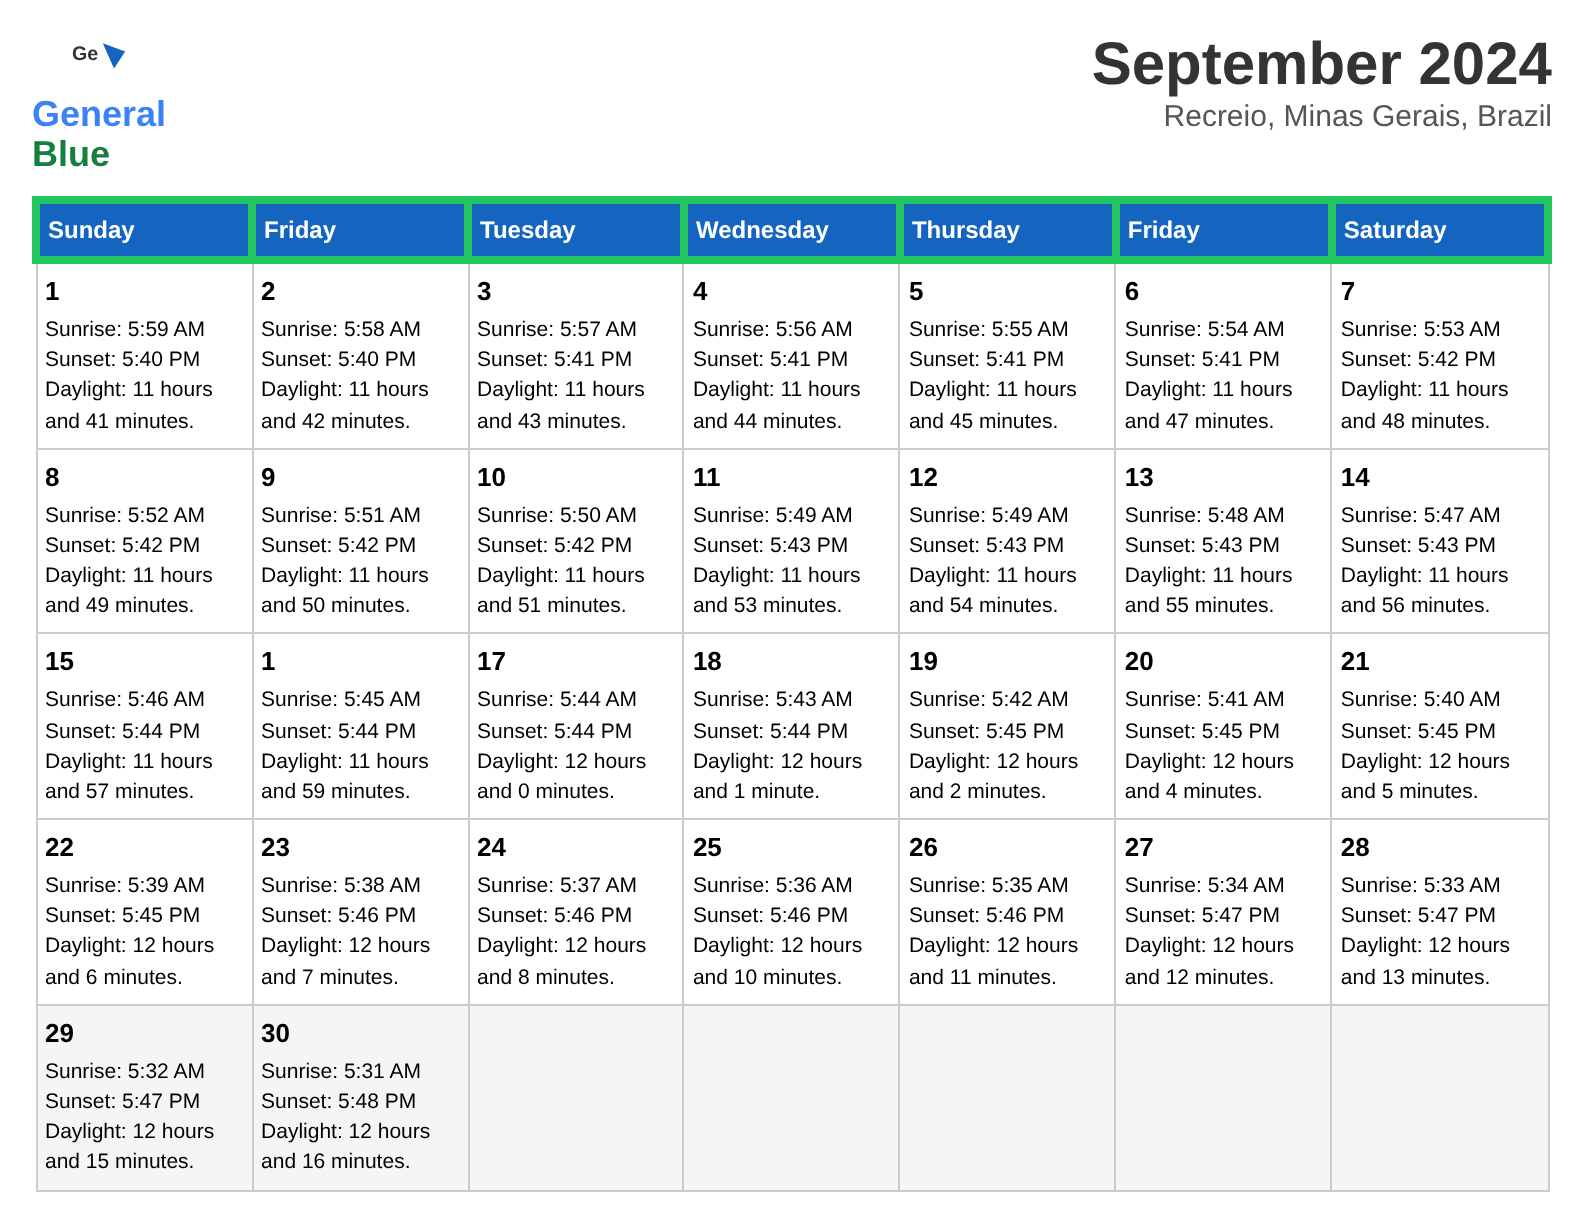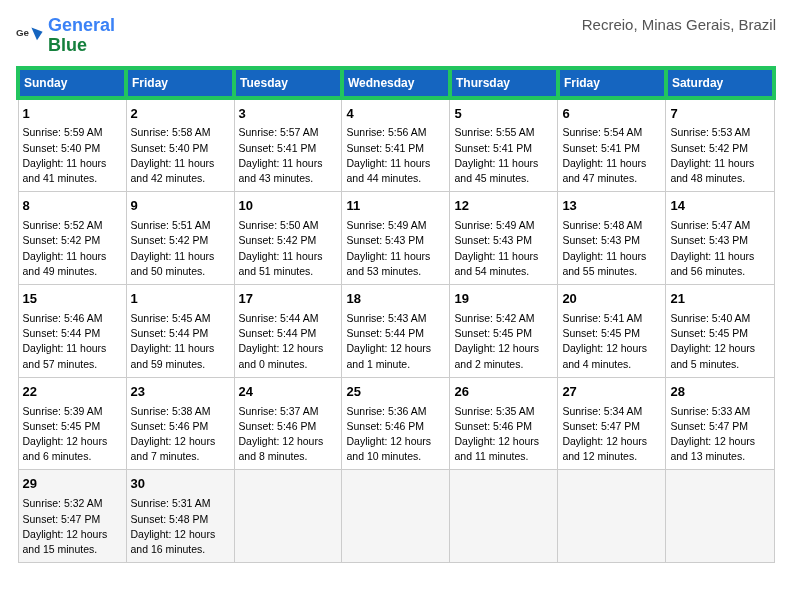--- a/index.html
+++ b/index.html
@@ -13,20 +13,21 @@
     .header {
       display: flex;
       justify-content: space-between;
       align-items: flex-start;
       margin-bottom: 10px;
     }
     .logo {
       display: flex;
       align-items: center;
       gap: 4px;
+      flex-direction: column;
     }
     .logo-text {
       font-size: 18px;
       font-weight: bold;
       color: #3b82f6;
       line-height: 1.1;
     }
     .logo-blue { color: #15803d; }
     .logo-icon {
       width: 28px;
@@ -87,20 +88,21 @@
     <svg class="logo-icon" viewBox="0 0 40 40" xmlns="http://www.w3.org/2000/svg">
       <text y="20" font-size="14" font-weight="bold" fill="#333">Ge</text>
       <polygon points="22,8 38,14 30,26" fill="#1565c0"></polygon>
     </svg>
     <div>
       <span class="logo-text">General</span><br>
       <span class="logo-text logo-blue">Blue</span>
     </div>
   </div>
   <div class="title-block">
+    <div class="month-title">September 2024</div>
     <div class="location-title">Recreio, Minas Gerais, Brazil</div>
   </div>
 </div>
 
 <table class="calendar-table">
   <thead>
     <tr>
       <th>Sunday</th>
       <th>Friday</th>
       <th>Tuesday</th>

